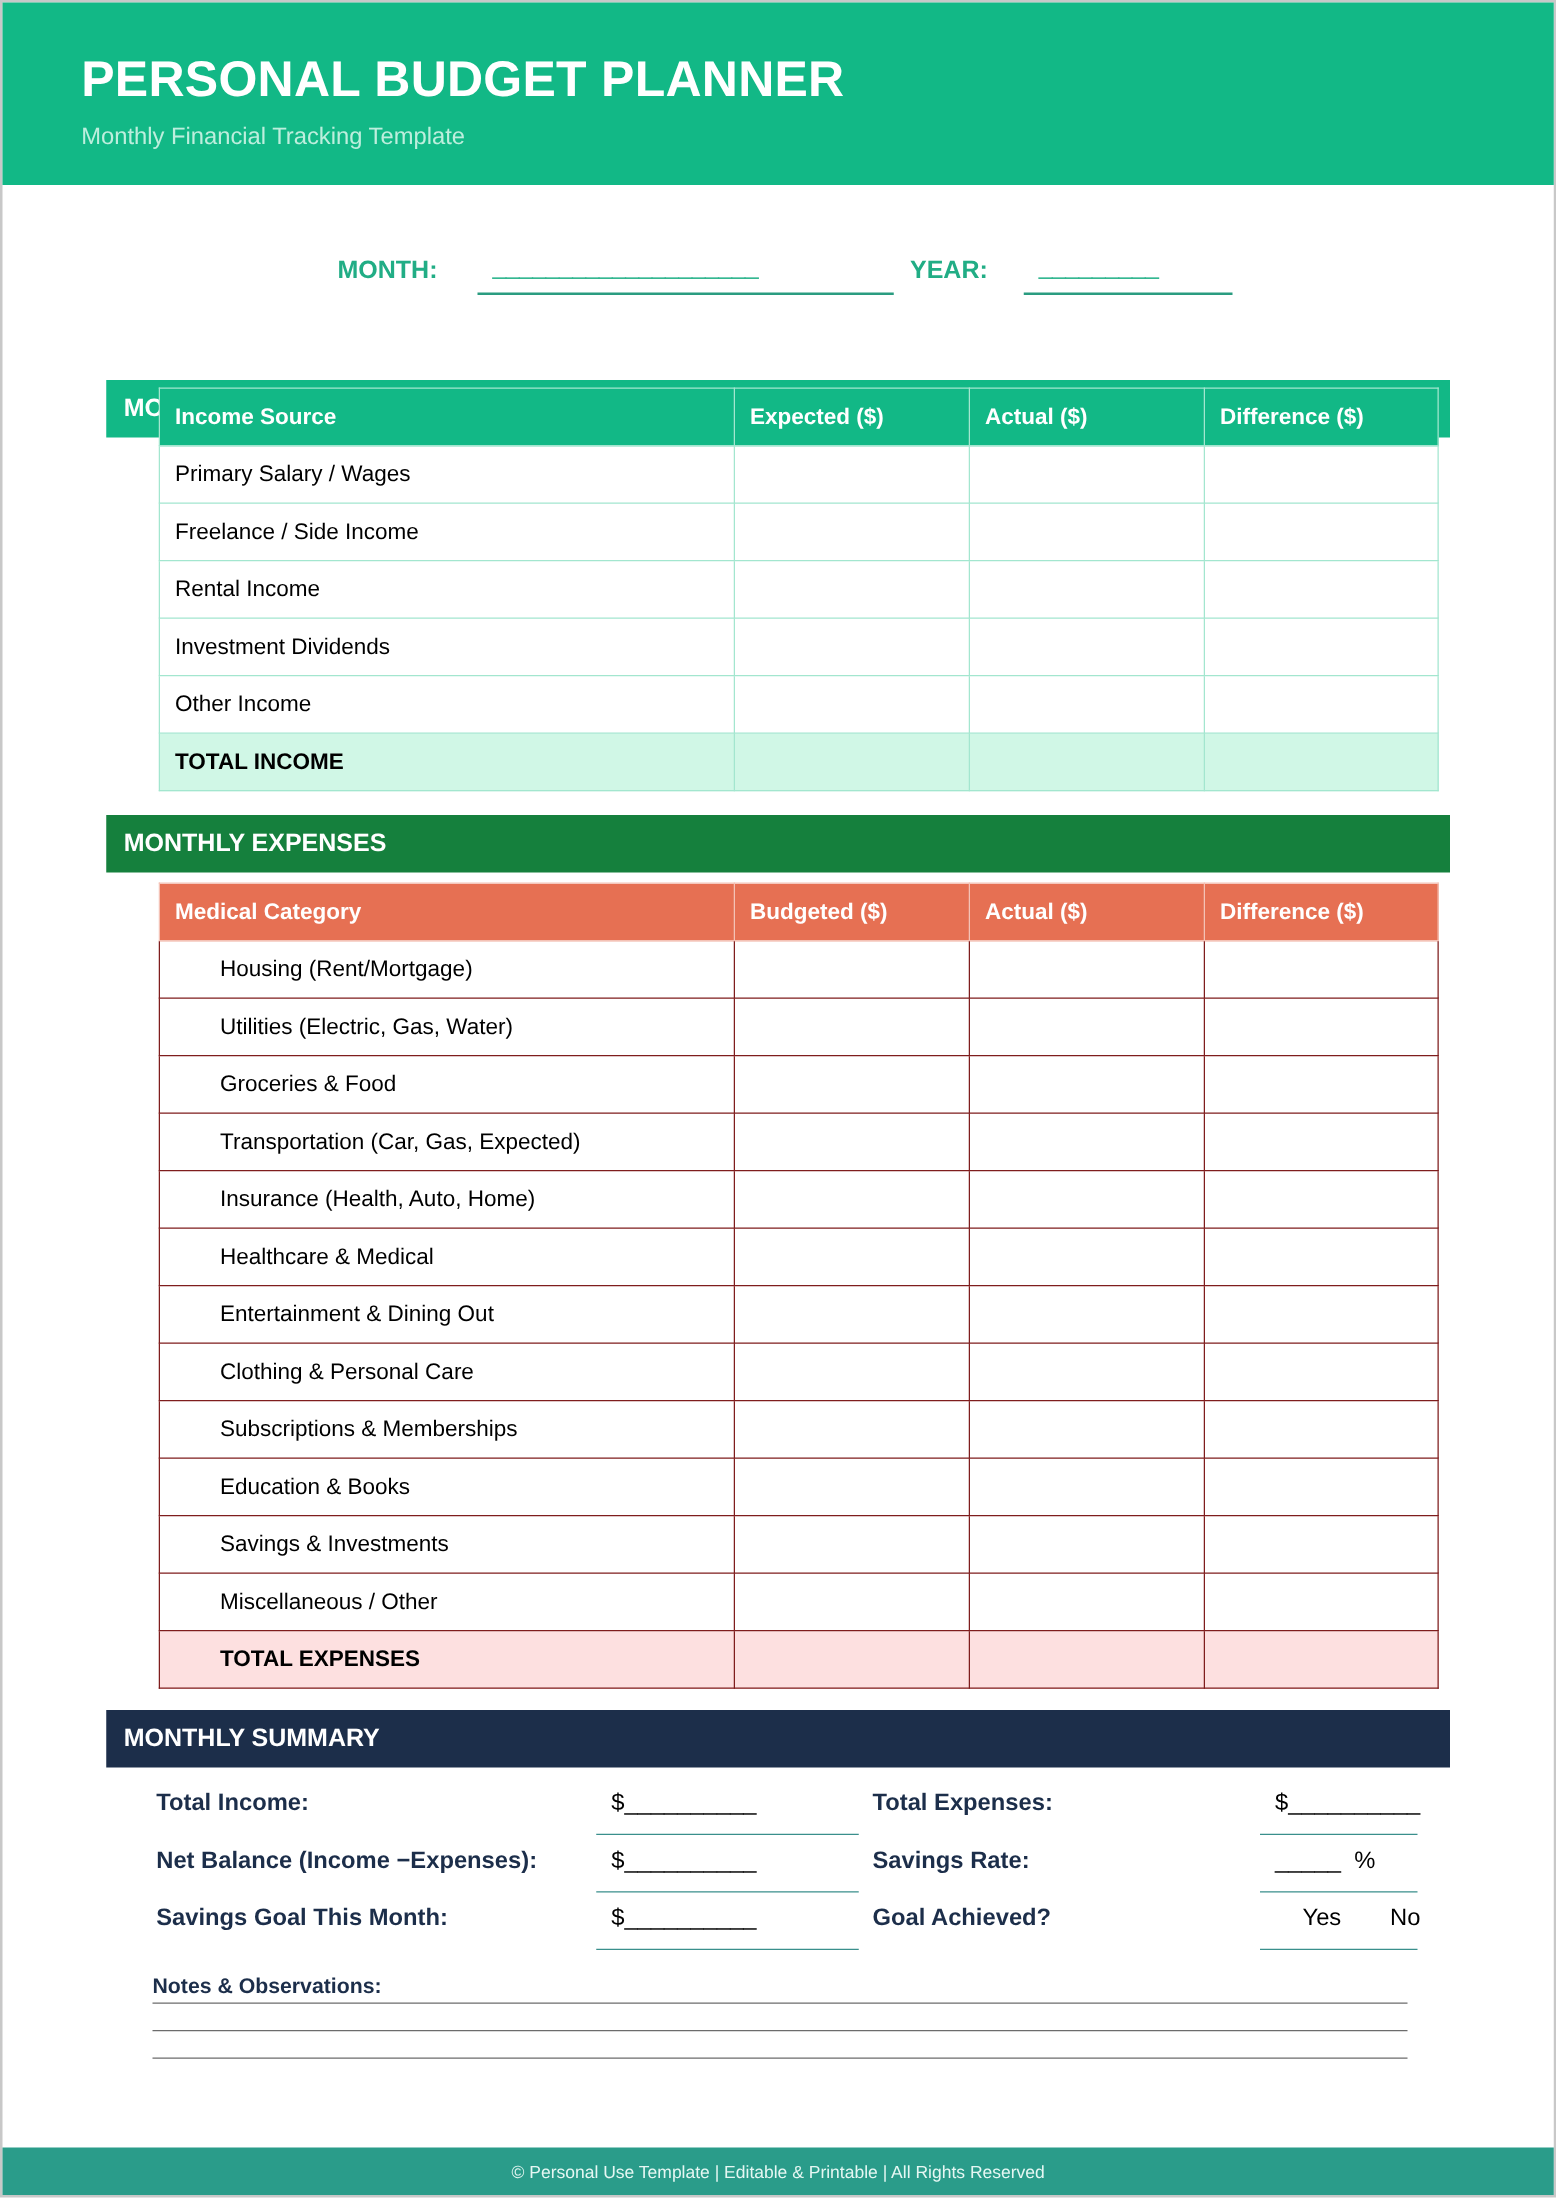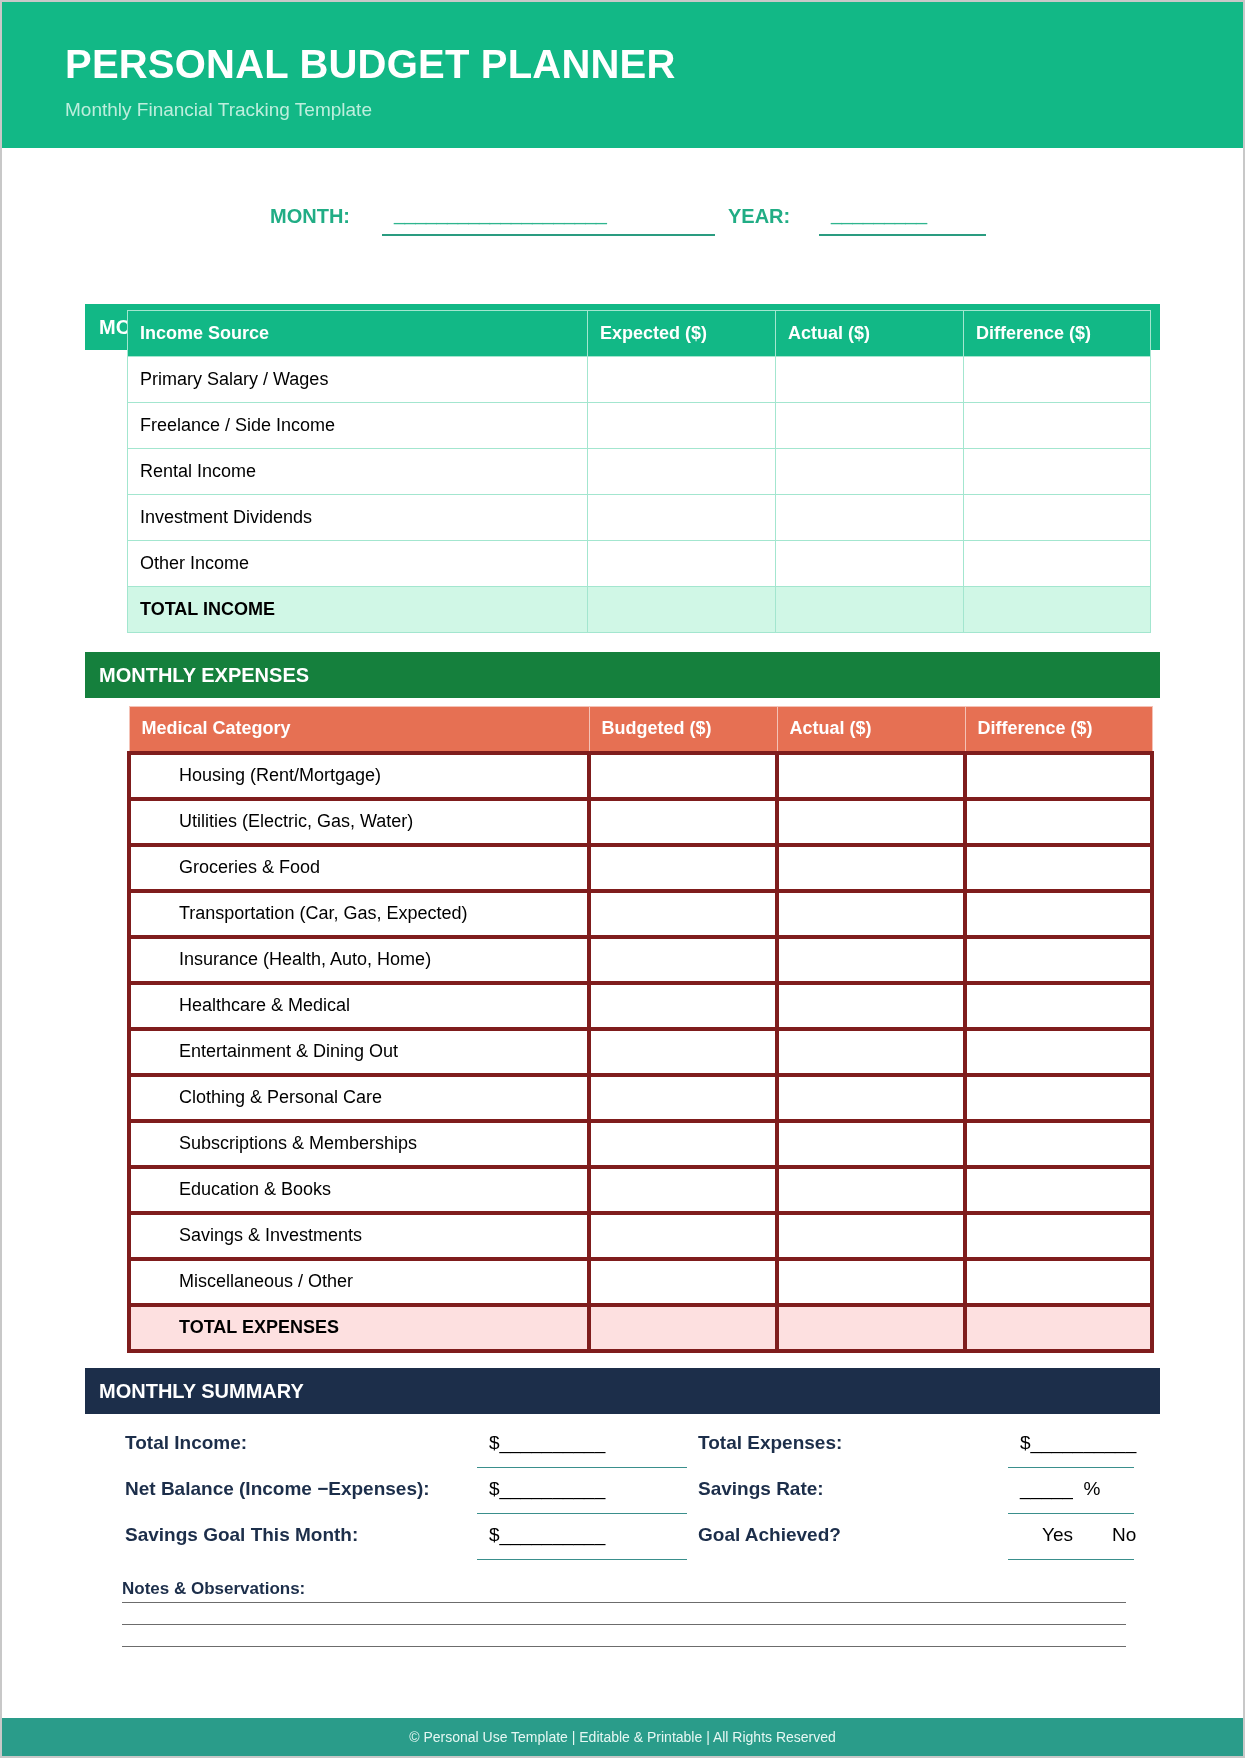--- a/index.html
+++ b/index.html
@@ -24,21 +24,21 @@
     table.budget { position: absolute; left: 102px; width: 1023px; border-collapse: collapse; table-layout: fixed; margin-left: 23px; }
     table.budget th, table.budget td { height: 46px; font-size: 18px; text-align: left; padding-left: 12px; }
     table.budget th { color: #fff; font-weight: bold; }
     table.budget td { color: #000; }
     table.income { top: 308px; }
     table.income th { background: #12b886; border: 1px solid #a3e6cf; }
     table.income td { border: 1px solid #a3e6cf; }
     table.income tr.total td { background: #d0f7e6; font-weight: bold; }
     table.expense { top: 704px; }
     table.expense th { background: #e67053; border: 1px solid #f4c2b6; }
-    table.expense td { border: 4px solid #7f1d1d; padding-left: 48px; }
+    table.expense td { border: 1px solid #7f1d1d; padding-left: 48px; }
     table.expense tr.total td { background: #fde0e0; font-weight: bold; }
     col.c1 { width: 460px; } col.c2 { width: 188px; } col.c3 { width: 188px; } col.c4 { width: 187px; }
 
     .summary-row { position: absolute; left: 0; width: 1241px; height: 46px; }
     .sum-label { position: absolute; font-size: 19px; font-weight: bold; color: #1c2e4a; top: 10px; }
     .sum-field { position: absolute; top: 0; height: 46px; border-bottom: 1.5px solid #3a8f8c; }
     .sum-field .val { position: absolute; top: 10px; font-size: 19px; color: #000; white-space: pre; }
 
     .notes-label { position: absolute; left: 120px; top: 1577px; font-size: 17px; font-weight: bold; color: #1c2e4a; }
     .note-line { position: absolute; left: 120px; width: 1004px; height: 0; border-top: 1.2px solid #6c6c6c; }

